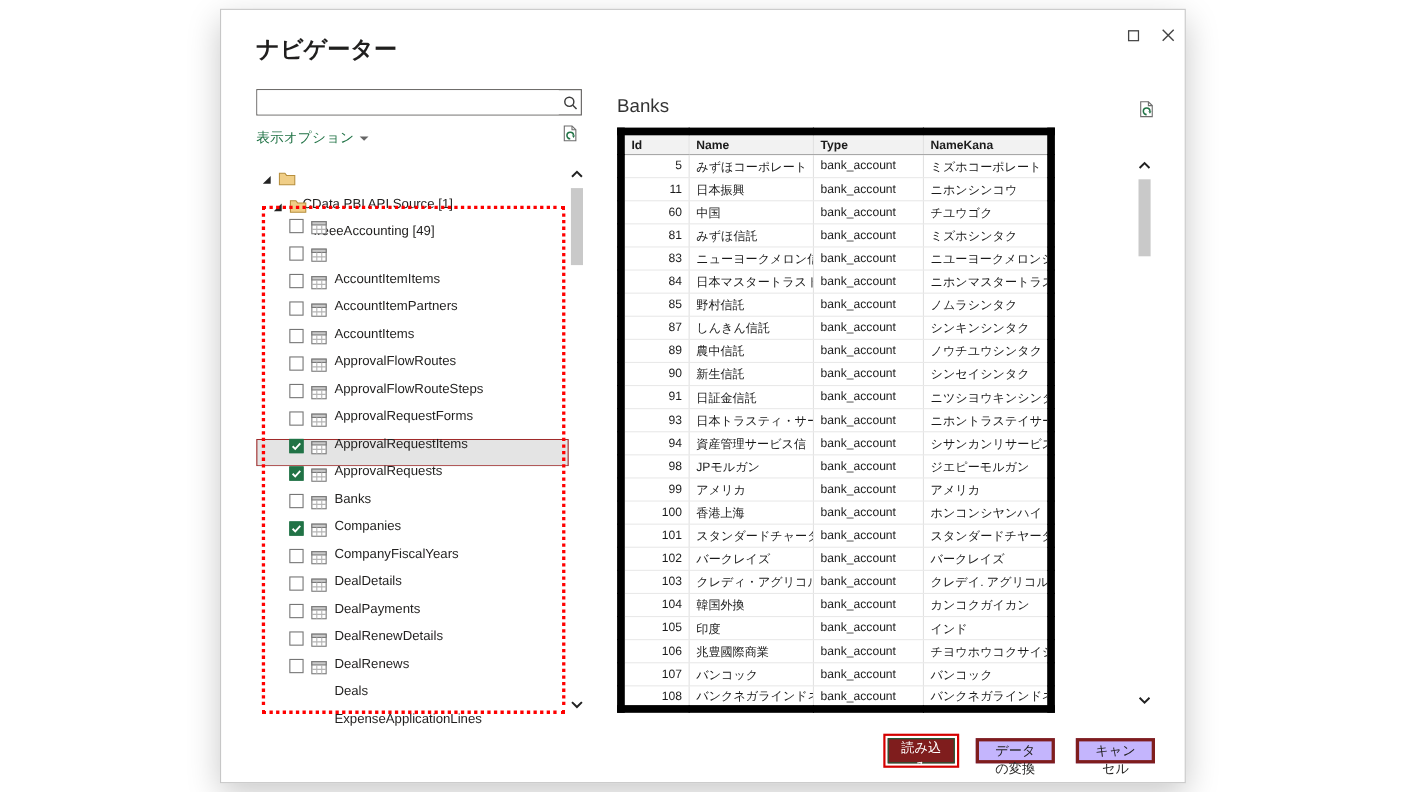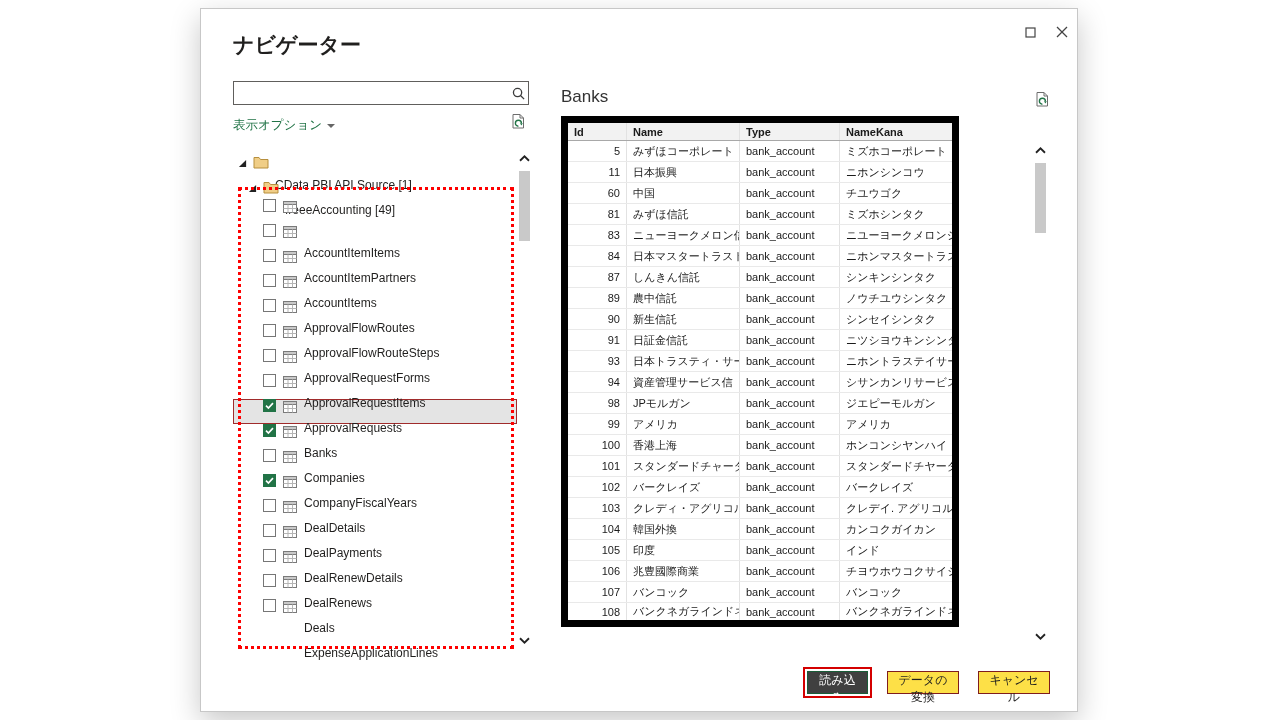--- a/index.html
+++ b/index.html
@@ -69,22 +69,22 @@
   table { border-collapse:collapse; table-layout:fixed; width:100%;
           font-size:11px; color:#1b1b1b; border:7px solid #000000; }
   th, td { height:21px; padding:1px 6px; white-space:nowrap; overflow:hidden;
            border-right:1px solid #e2e2e2; border-bottom:1px solid #e9e9e9;
            text-align:left; font-weight:normal; }
   th { background:#f2f2f2; font-weight:bold; border-bottom:1px solid #a8a8a8; }
   td.num { text-align:right; }
 
   
   .btn { position:absolute; height:23px; font-size:12px; font-family:inherit;
-         background:#fde047; border:1px solid #7f1d1d; color:#201f1e; cursor:pointer; padding:0 10px; }
-  .btn-load { left:606px; top:662px; width:61px; background:#404040; color:#fff;
+         background:#c4b5fd; border:3px solid #7f1d1d; color:#201f1e; cursor:pointer; padding:0 10px; }
+  .btn-load { left:606px; top:662px; width:61px; background:#7f1d1d; color:#fff;
               border:1px solid #1a5c38; outline:2px solid #d40000; outline-offset:2px; }
   .btn-transform { left:686px; top:662px; width:72px; }
   .btn-cancel { left:777px; top:662px; width:72px; }
 </style>
 </head>
 <body>
 
 <div class="dialog">
 
   <div class="dlg-title">ナビゲーター</div>
@@ -429,20 +429,26 @@
             <td>bank_account</td>
             <td>ニユーヨークメロンシンタ</td>
           </tr>
           <tr>
             <td class="num">84</td>
             <td>日本マスタートラスト信</td>
             <td>bank_account</td>
             <td>ニホンマスタートラストシ</td>
           </tr>
           <tr>
+            <td class="num">85</td>
+            <td>野村信託</td>
+            <td>bank_account</td>
+            <td>ノムラシンタク</td>
+          </tr>
+          <tr>
             <td class="num">87</td>
             <td>しんきん信託</td>
             <td>bank_account</td>
             <td>シンキンシンタク</td>
           </tr>
           <tr>
             <td class="num">89</td>
             <td>農中信託</td>
             <td>bank_account</td>
             <td>ノウチユウシンタク</td>

